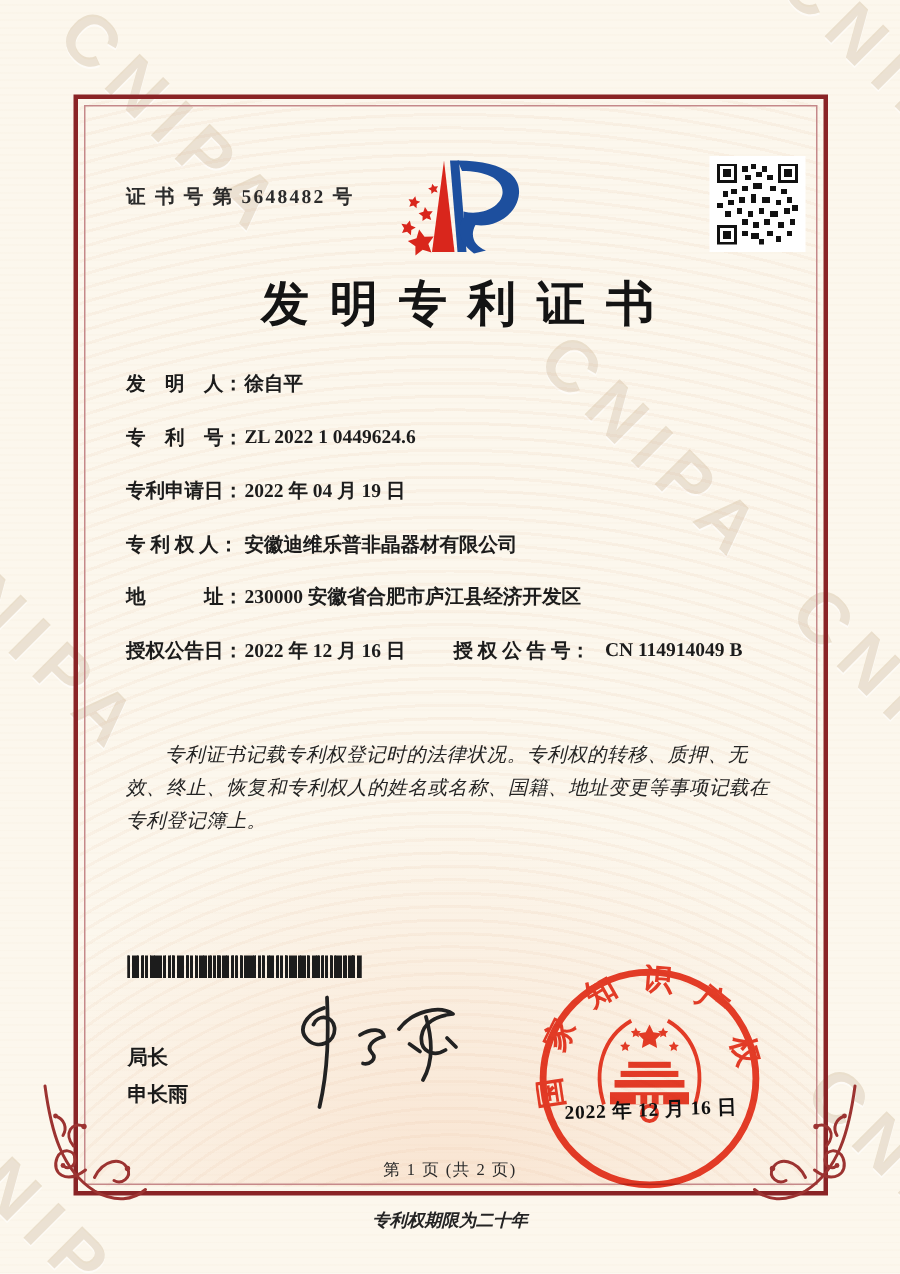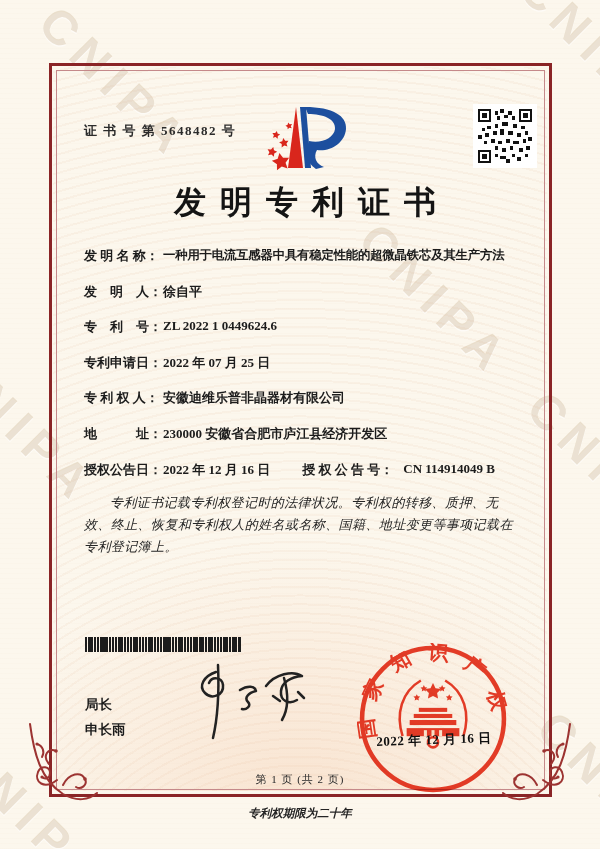--- a/index.html
+++ b/index.html
@@ -178,34 +178,30 @@
                  M26,20h2v2h-2z M9,24h2v2h-2z M12,25h3v2h-3z M18,24h2v2h-2z M21,26h2v2h-2z M25,24h2v2h-2z
                  M15,27h2v2h-2z"></path>
       </g>
     </svg>
   </div>
 
   <div class="title">发明专利证书</div>
 
   <div class="fields">
     <div class="frow">
-      <span class="flabel">发 明 名 称：</span>
-      <span class="fvalue long">一种用于电流互感器中具有稳定性能的超微晶铁芯及其生产方法</span>
-    </div>
-    <div class="frow">
       <span class="flabel">发　明　人：</span>
       <span class="fvalue">徐自平</span>
     </div>
     <div class="frow">
       <span class="flabel">专　利　号：</span>
       <span class="fvalue">ZL 2022 1 0449624.6</span>
     </div>
     <div class="frow">
       <span class="flabel">专利申请日：</span>
-      <span class="fvalue">2022 年 07 月 25 日</span>
+      <span class="fvalue">2022 年 04 月 19 日</span>
     </div>
     <div class="frow">
       <span class="flabel">专 利 权 人：</span>
       <span class="fvalue">安徽迪维乐普非晶器材有限公司</span>
     </div>
     <div class="frow">
       <span class="flabel">地　　　址：</span>
       <span class="fvalue">230000 安徽省合肥市庐江县经济开发区</span>
     </div>
     <div class="frow">

